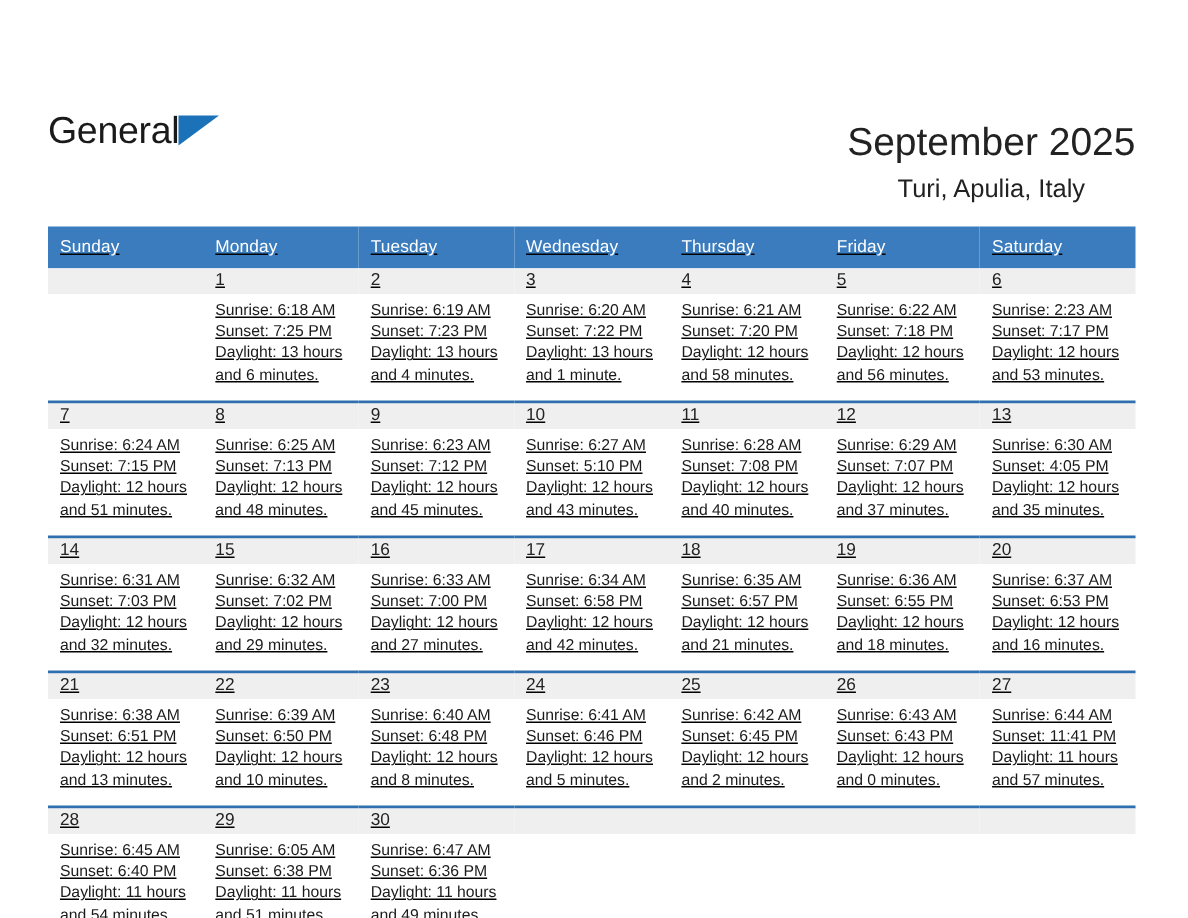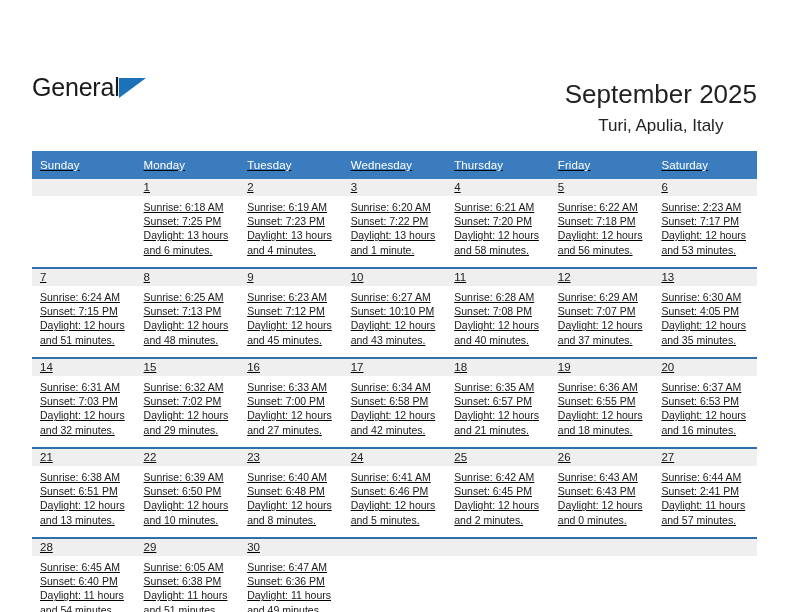--- a/index.html
+++ b/index.html
@@ -283,21 +283,21 @@
                   <div>Daylight: 12 hours</div>
                   <div>and 45 minutes.</div>
                 </div>
               </div>
             </td>
             <td>
               <div class="cell">
                 <div class="daynum-band">10</div>
                 <div class="info">
                   <div>Sunrise: 6:27 AM</div>
-                  <div>Sunset: 10:10 PM</div>
+                  <div>Sunset: 5:10 PM</div>
                   <div>Daylight: 12 hours</div>
                   <div>and 43 minutes.</div>
                 </div>
               </div>
             </td>
             <td>
               <div class="cell">
                 <div class="daynum-band">11</div>
                 <div class="info">
                   <div>Sunrise: 6:28 AM</div>
@@ -474,21 +474,21 @@
                   <div>Daylight: 12 hours</div>
                   <div>and 0 minutes.</div>
                 </div>
               </div>
             </td>
             <td>
               <div class="cell">
                 <div class="daynum-band">27</div>
                 <div class="info">
                   <div>Sunrise: 6:44 AM</div>
-                  <div>Sunset: 2:41 PM</div>
+                  <div>Sunset: 11:41 PM</div>
                   <div>Daylight: 11 hours</div>
                   <div>and 57 minutes.</div>
                 </div>
               </div>
             </td>
           </tr>
           <tr class="week">
             <td>
               <div class="cell">
                 <div class="daynum-band">28</div>

